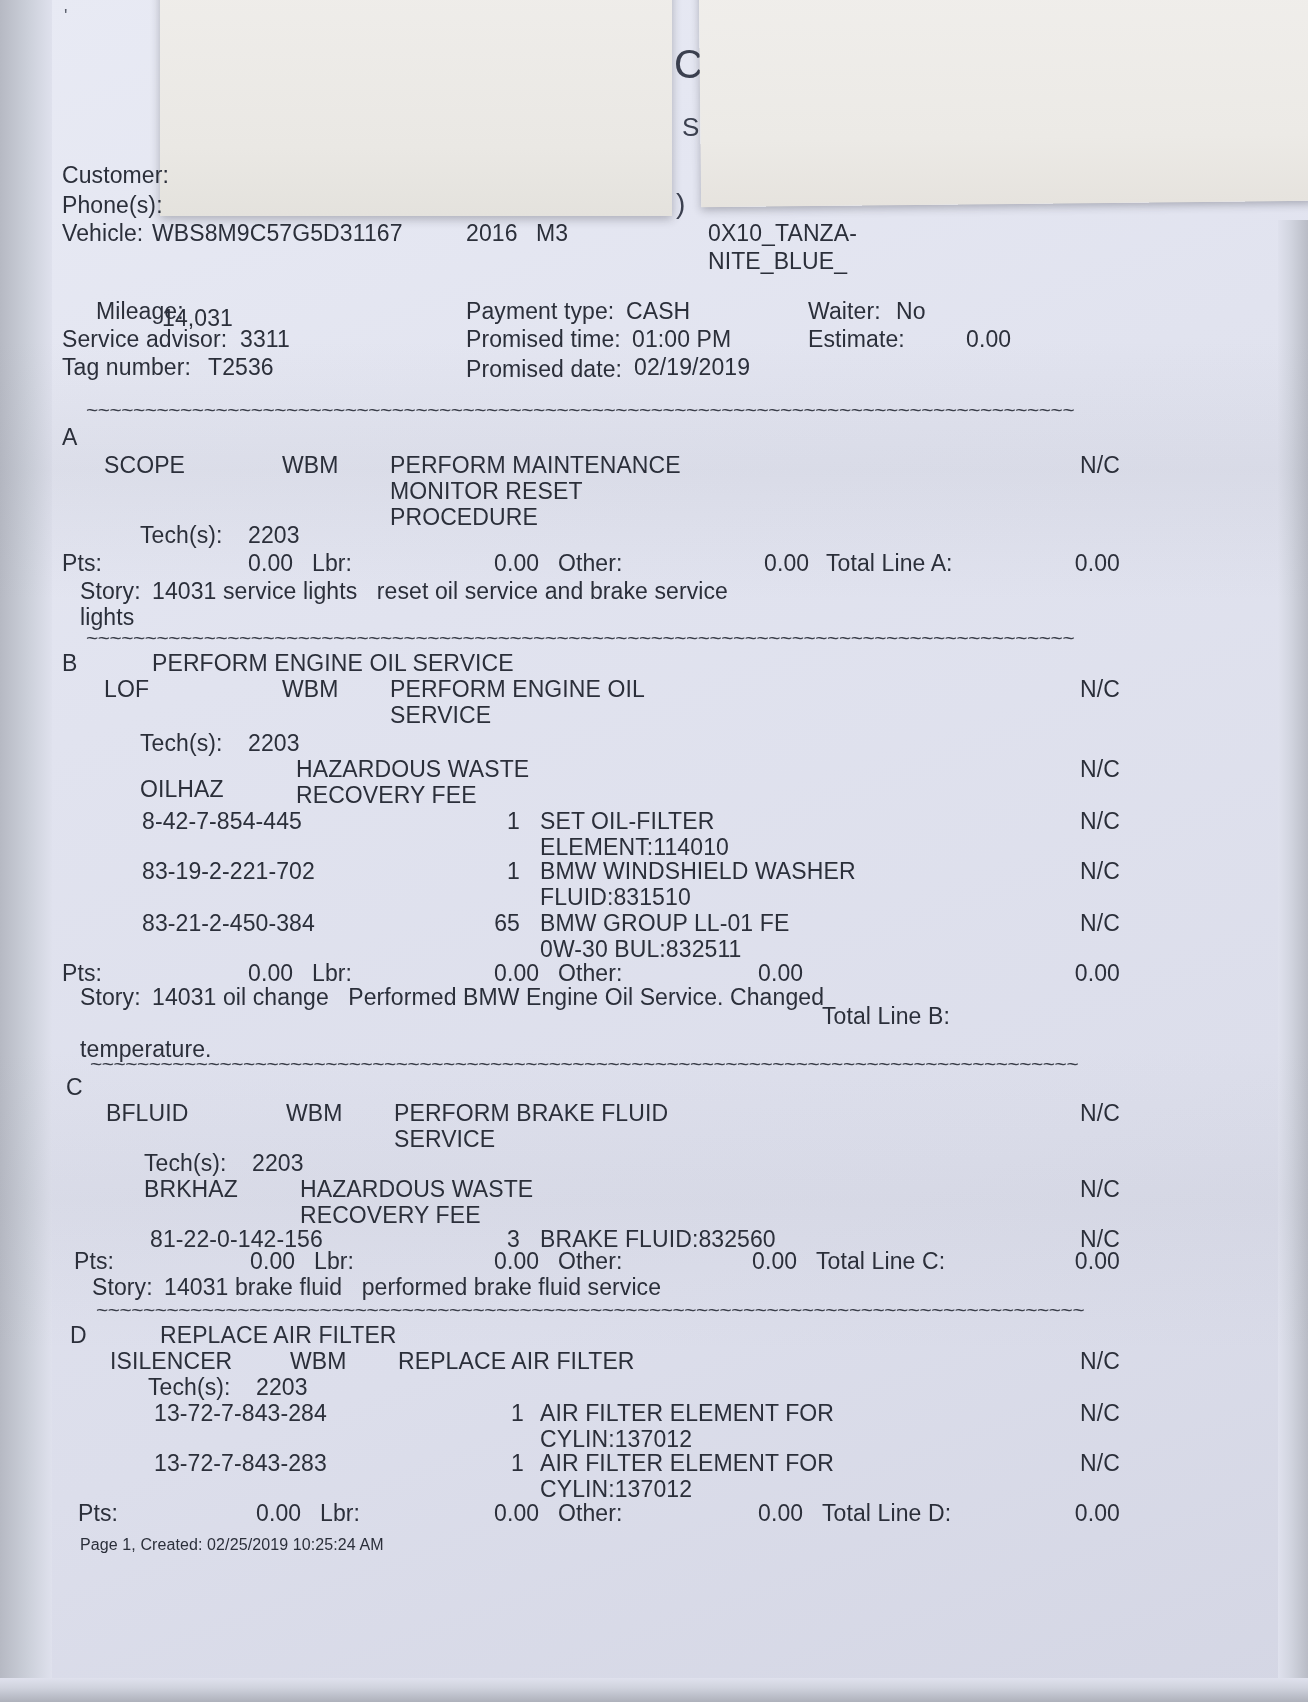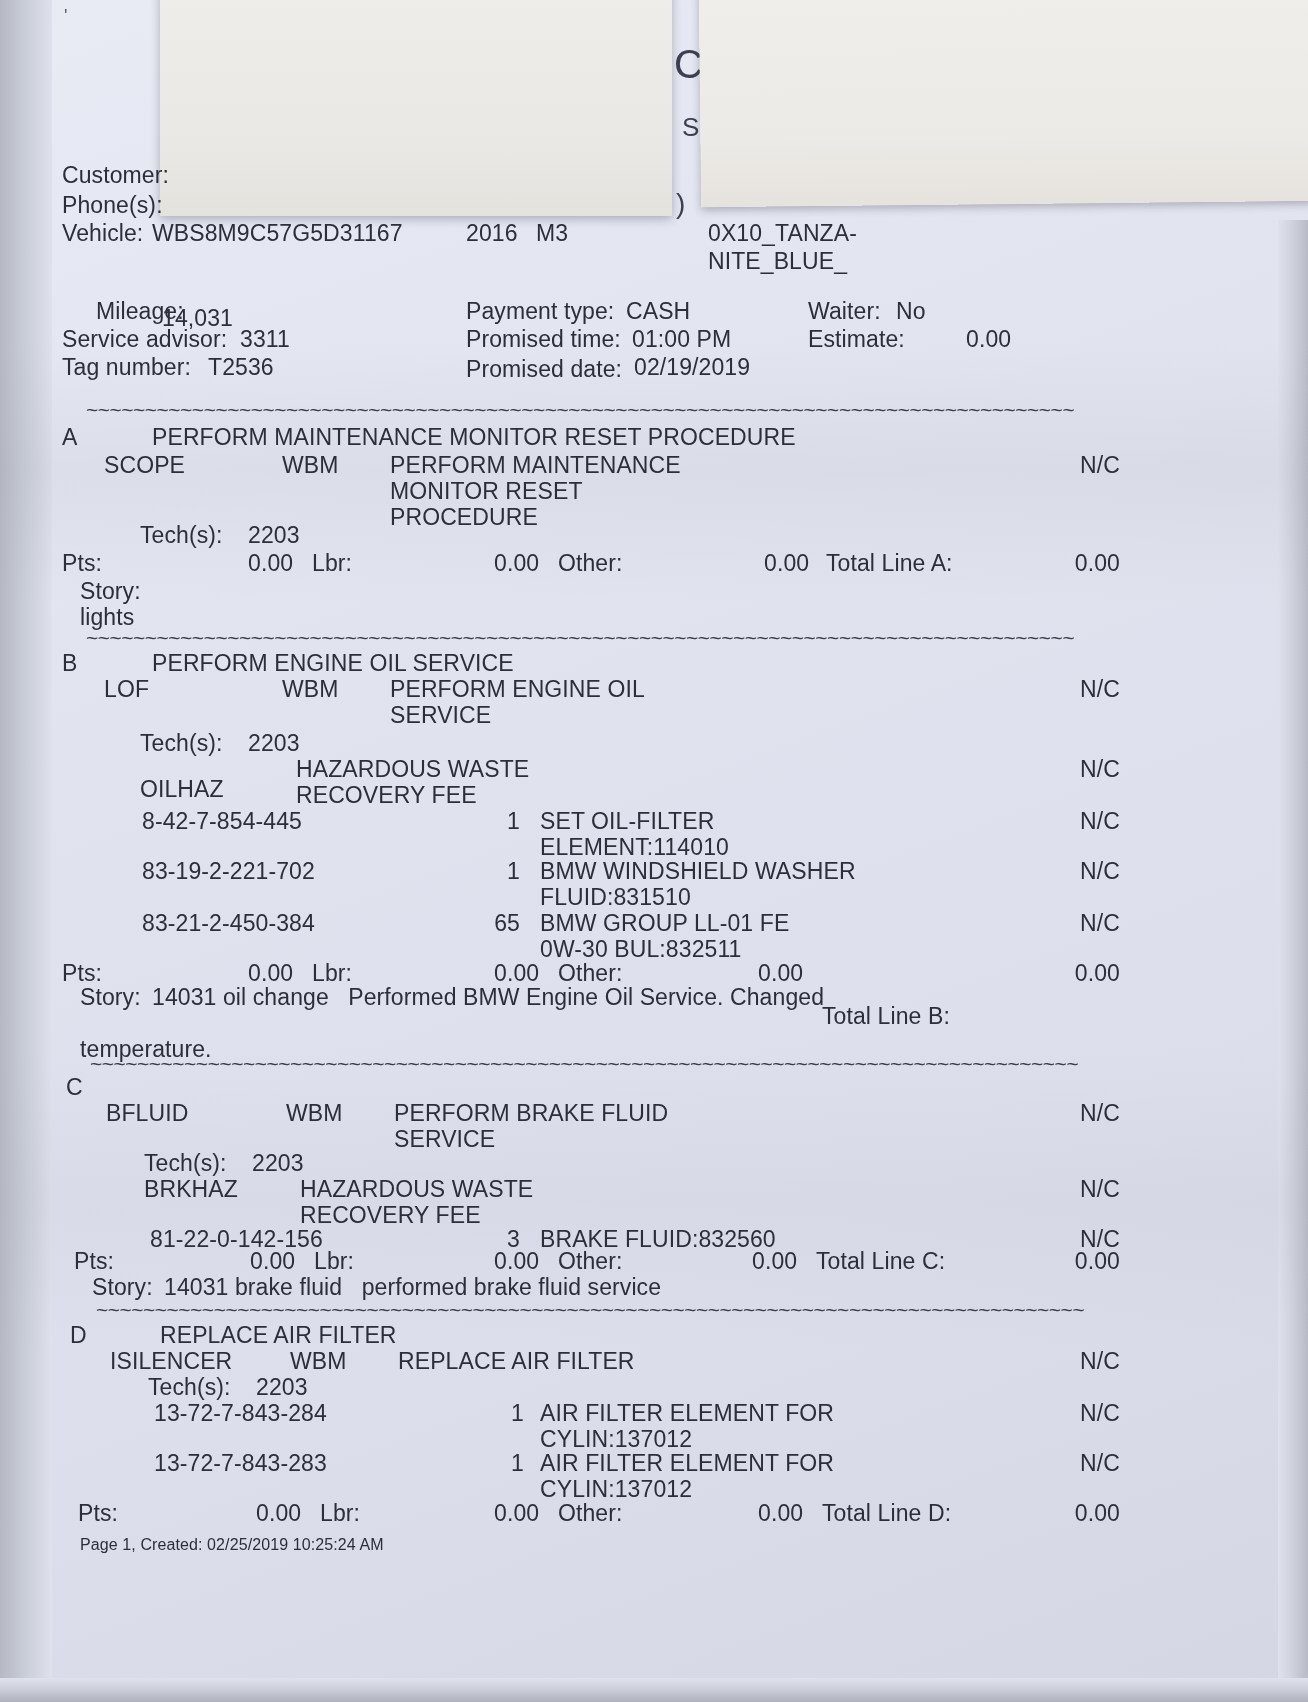--- a/index.html
+++ b/index.html
@@ -156,40 +156,40 @@
   <span class="t" style="left:634px; top:354px;">02/19/2019</span>
 
   <span class="t" style="left:808px; top:298px;">Waiter:</span>
   <span class="t" style="left:896px; top:298px;">No</span>
   <span class="t" style="left:808px; top:326px;">Estimate:</span>
   <span class="t" style="left:966px; top:326px;">0.00</span>
 
   <span class="sep" style="left:86px; top:398px;">~~~~~~~~~~~~~~~~~~~~~~~~~~~~~~~~~~~~~~~~~~~~~~~~~~~~~~~~~~~~~~~~~~~~~~~~~~~~~~~~~~~~</span>
 
   <span class="t" style="left:62px; top:424px;">A</span>
-  <span class="t" style="left:152px; top:424px;">PERFORM MAINTENANCE MONITOR RESET PROCEDURE</span>
   <span class="t" style="left:104px; top:452px;">SCOPE</span>
   <span class="t" style="left:282px; top:452px;">WBM</span>
   <span class="t" style="left:390px; top:452px;">PERFORM MAINTENANCE</span>
   <span class="t" style="left:390px; top:478px;">MONITOR RESET</span>
   <span class="t" style="left:390px; top:504px;">PROCEDURE</span>
   <span class="t right" style="left:1000px; top:452px; width:120px;">N/C</span>
   <span class="t" style="left:140px; top:522px;">Tech(s):</span>
   <span class="t" style="left:248px; top:522px;">2203</span>
 
   <span class="t" style="left:62px; top:550px;">Pts:</span>
   <span class="t" style="left:248px; top:550px;">0.00</span>
   <span class="t" style="left:312px; top:550px;">Lbr:</span>
   <span class="t" style="left:494px; top:550px;">0.00</span>
   <span class="t" style="left:558px; top:550px;">Other:</span>
   <span class="t" style="left:764px; top:550px;">0.00</span>
   <span class="t" style="left:826px; top:550px;">Total Line A:</span>
   <span class="t right" style="left:1000px; top:550px; width:120px;">0.00</span>
 
   <span class="t" style="left:80px; top:578px;">Story:</span>
+  <span class="t" style="left:152px; top:578px;">14031 service lights   reset oil service and brake service</span>
   <span class="t" style="left:80px; top:604px;">lights</span>
 
   <span class="sep" style="left:86px; top:626px;">~~~~~~~~~~~~~~~~~~~~~~~~~~~~~~~~~~~~~~~~~~~~~~~~~~~~~~~~~~~~~~~~~~~~~~~~~~~~~~~~~~~~</span>
 
   <span class="t" style="left:62px; top:650px;">B</span>
   <span class="t" style="left:152px; top:650px;">PERFORM ENGINE OIL SERVICE</span>
   <span class="t" style="left:104px; top:676px;">LOF</span>
   <span class="t" style="left:282px; top:676px;">WBM</span>
   <span class="t" style="left:390px; top:676px;">PERFORM ENGINE OIL</span>
   <span class="t" style="left:390px; top:702px;">SERVICE</span>

